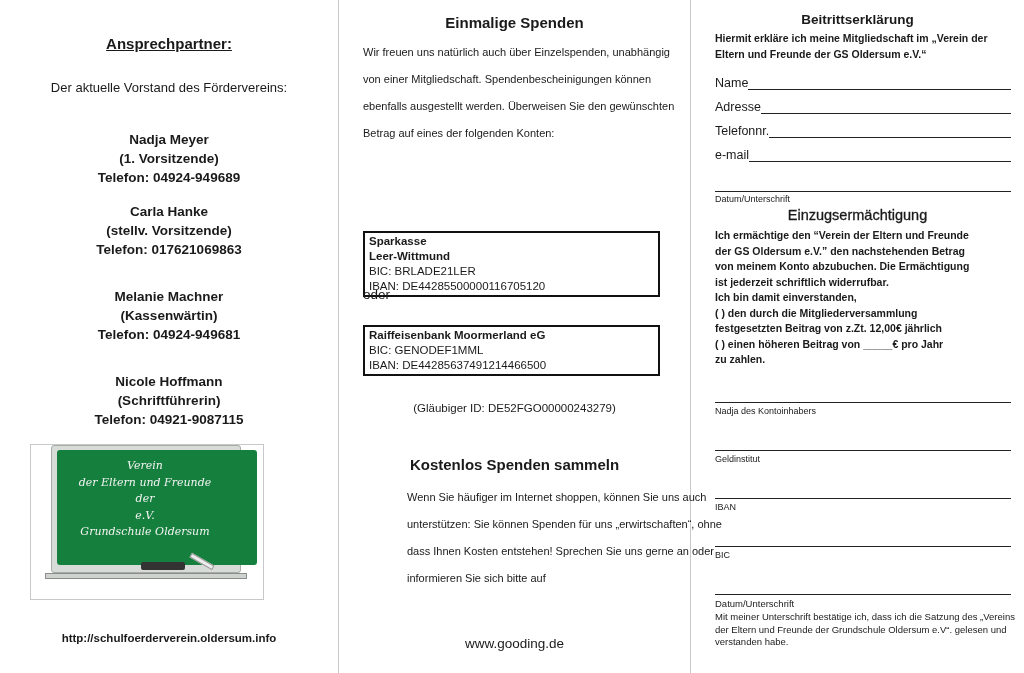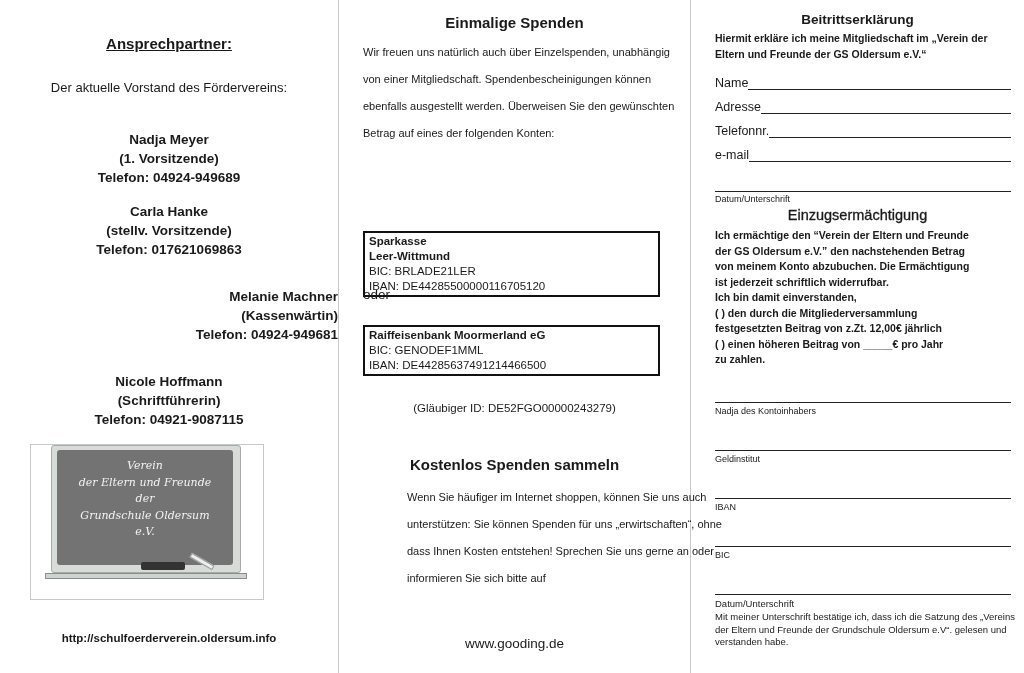--- a/index.html
+++ b/index.html
@@ -16,21 +16,21 @@
   .divider { position: absolute; top: 0; width: 1px; height: 673px; background: #c8c8c8; }
 
   
   .l-title { position: absolute; top: 35px; left: 0; width: 338px; text-align: center;
     font-weight: bold; font-size: 15px; text-decoration: underline; }
   .l-intro { position: absolute; top: 80px; left: 0; width: 338px; text-align: center; font-size: 13px; }
   .person { position: absolute; left: 0; width: 338px; text-align: center; font-weight: bold; font-size: 13.5px; line-height: 19px; }
   .person div { white-space: pre; }
   .logo-frame { position: absolute; left: 30px; top: 444px; width: 232px; height: 154px; border: 1px solid #c8c8c8; }
   .board-outer { position: absolute; left: 20px; top: 0px; width: 188px; height: 126px; background: #d8dcd8; border: 1px solid #a8aca8; border-radius: 3px; }
-  .board { position: absolute; left: 5px; top: 4px; width: 176px; height: 115px; background: #737373; border-radius: 3px; }
+  .board { position: absolute; left: 5px; top: 4px; width: 200px; height: 115px; background: #15803d; border-radius: 3px; }
   .board-text { position: absolute; left: 0; top: 8px; width: 176px; text-align: center; color: #f3f3f3;
     font-family: "DejaVu Serif", serif; font-style: italic; font-size: 11px; line-height: 16.5px; }
   .ledge { position: absolute; left: 14px; top: 128px; width: 200px; height: 4px; background: #cfd3cf; border: 1px solid #8a8e8a; }
   .eraser { position: absolute; left: 110px; top: 117px; width: 44px; height: 8px; background: #333; border-radius: 2px; }
   .chalk { position: absolute; left: 158px; top: 114px; width: 24px; height: 3px; background: #eee; border: 1px solid #999; transform: rotate(30deg); }
   .l-url { position: absolute; top: 632px; left: 0; width: 338px; text-align: center; font-weight: bold; font-size: 11.5px; }
 
   
   .m-h { position: absolute; left: 0; width: 351px; text-align: center; font-weight: bold; font-size: 15px; }
   .m-p { position: absolute; left: 24px; width: 320px; font-size: 11px; line-height: 27px; }
@@ -63,40 +63,40 @@
   <div class="person" style="top:118px;margin-top:12px;">
     <div>Nadja Meyer</div>
     <div>(1. Vorsitzende)</div>
     <div>Telefon: 04924-949689</div>
   </div>
   <div class="person" style="top:202px;">
     <div>Carla Hanke</div>
     <div>(stellv. Vorsitzende)</div>
     <div>Telefon: 017621069863</div>
   </div>
-  <div class="person" style="top:287px;text-align:right;">
+  <div class="person" style="top:287px;">
     <div>Melanie Machner</div>
     <div>(Kassenwärtin)</div>
     <div>Telefon: 04924-949681</div>
   </div>
   <div class="person" style="top:372px;">
     <div>Nicole Hoffmann</div>
     <div>(Schriftführerin)</div>
     <div>Telefon: 04921-9087115</div>
   </div>
 
   <div class="logo-frame">
     <div class="board-outer">
       <div class="board">
         <div class="board-text">
           <div>Verein</div>
           <div>der Eltern und Freunde</div>
           <div>der</div>
+          <div>e.V.</div>
           <div>Grundschule Oldersum</div>
-          <div>e.V.</div>
         </div>
       </div>
     </div>
     <div class="eraser"></div>
     <div class="chalk"></div>
     <div class="ledge"></div>
   </div>
 
   <div class="l-url">http://schulfoerderverein.oldersum.info</div>
 </div>

